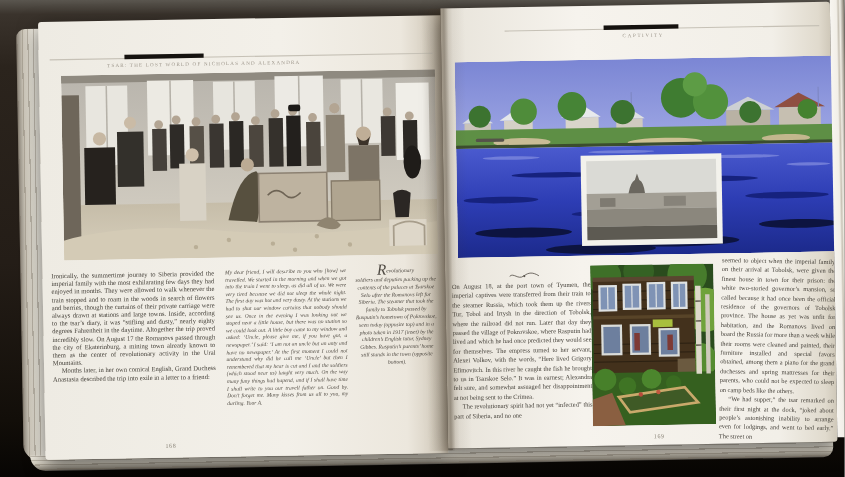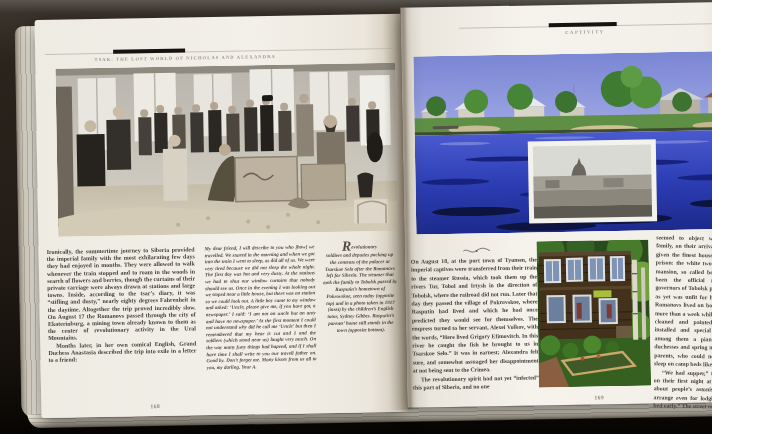--- a/index.html
+++ b/index.html
@@ -1,20 +1,19 @@
 <!DOCTYPE html>
 <html><head>
 <meta charset="utf-8">
 <style>
   html,body { margin:0; padding:0; }
   .stage {
-    position:relative; width:712px; height:434px; overflow:hidden;
+    position:relative; width:768px; height:434px; overflow:hidden;
     background: linear-gradient(180deg,#5a564f 0%, #3a332c 3%, #2b241d 14%, #241d17 55%, #120e09 88%, #070503 100%);
     font-family:"Liberation Serif","DejaVu Serif",serif;
-    font-weight:bold;
   }
   .book { position:absolute; left:18px; top:6px; width:742px; height:416px; transform:rotate(-1deg); }
   .page-stack-left {
     position:absolute; left:0; top:14px; width:22px; height:392px;
     background: linear-gradient(90deg,#8a8378 0%, #cdc7ba 25%, #ece8dd 65%, #f2efe6 100%);
     border-radius:8px 0 0 14px;
   }
   .page-stack-left .lines {
     position:absolute; inset:0;
     background: repeating-linear-gradient(90deg, rgba(120,110,95,0.35) 0 1px, rgba(0,0,0,0) 1px 5px);

